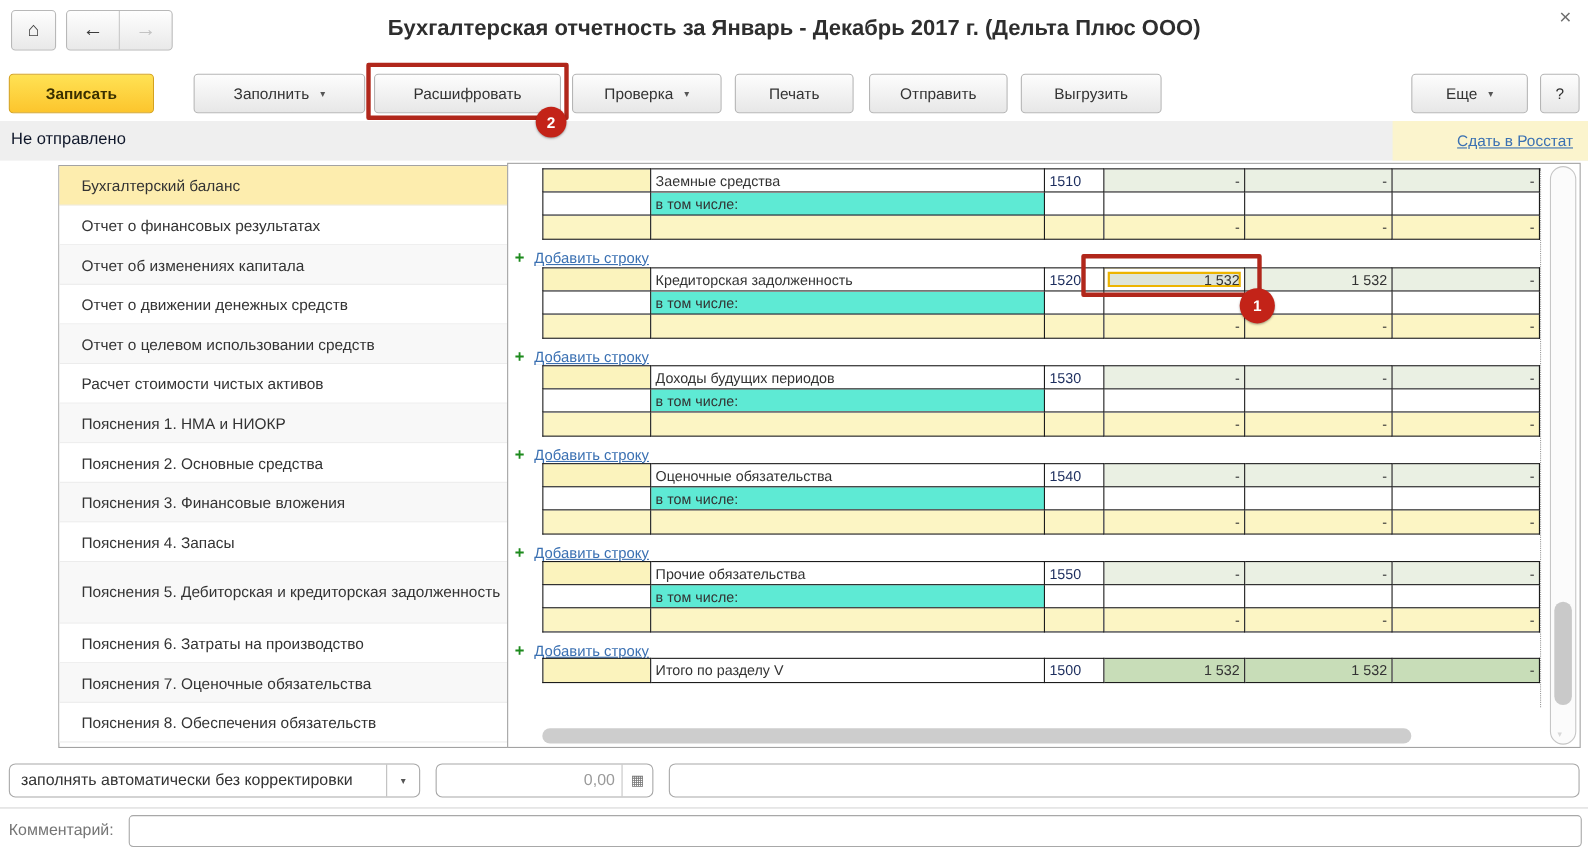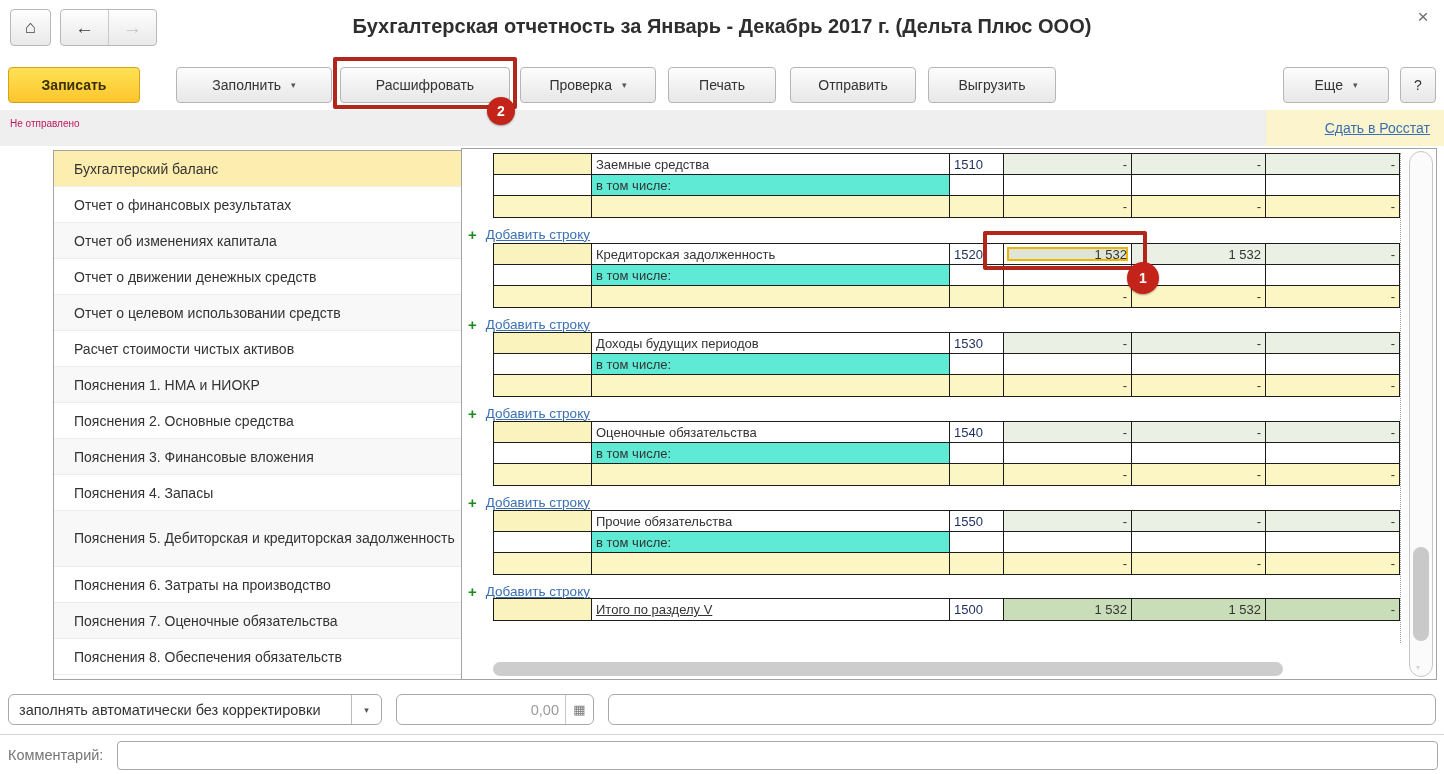--- a/index.html
+++ b/index.html
@@ -33,21 +33,21 @@
   #btn-decrypt { left:340px; width:170px; }
   #btn-check { left:520px; width:136px; }
   #btn-print { left:668px; width:108px; }
   #btn-send { left:790px; width:126px; }
   #btn-export { left:928px; width:128px; }
   #btn-more { left:1283px; width:106px; }
   #btn-help { left:1400px; width:36px; }
 
   
   #statusbar { position:absolute; left:0; top:110px; width:1444px; height:36px; background:#efefef; }
-  #status-text { position:absolute; left:10px; top:8px; font-size:10px; color:#be185d; }
+  #status-text { position:absolute; left:10px; top:8px; font-size:15px; color:#0f172a; }
   #rosstat-box { position:absolute; right:0; top:0; width:178px; height:36px; background:#fbf4cd;
     display:flex; align-items:center; justify-content:flex-end; padding-right:14px; }
   #rosstat-box a { font-size:14px; color:#3a70b2; text-decoration:underline; cursor:pointer; }
 
   
   #sidebar { position:absolute; left:8px; top:150px; width:447px; height:530px; background:#fff;
     border:1px solid #a3a3a3;margin-left:45px; }
   .sb-item { position:relative; width:422px; border-bottom:1px solid #ececec; font-size:14px; color:#333;
     display:flex; align-items:center; padding:0 8px 0 20px; height:36px; cursor:pointer; background:#fff; }
   .sb-item.alt { background:#f8f8f8; }
@@ -68,21 +68,21 @@
   td.name { padding-left:6px; background:#fff; }
   td.namesub { padding-left:16px; background:#5eead4; }
   td.code { background:#fff; text-align:left; padding-left:6px; color:#1d2e5e; }
   td.val { background:#eaf0e3; text-align:right; cursor:pointer; }
   td.white { background:#fff; }
   td.yell { background:#fcf5c4; }
   td.vyell { background:#fcf5c4; text-align:right; cursor:pointer; }
   td.sel { background:#dee4d8; box-shadow:inset 0 0 0 3px #fff, inset 0 0 0 5px #edb400; }
   tr.edit td { height:22px; }
   td.tval { background:#c8ddb8; text-align:right; cursor:pointer; }
-  td.tname { background:#fff; padding-left:6px;text-decoration:underline; }
+  td.tname { background:#fff; padding-left:6px; }
   .bold { font-weight:bold; }
   .addrow { display:flex; align-items:center; gap:9px; margin:6px 0 0 -25px; height:20px; }
   .addrow .plus { color:#1d8a1d; font-weight:bold; font-size:15px; }
   .addrow a { font-size:13.5px; color:#3a70b2; text-decoration:underline; cursor:pointer; }
   #dotline { position:absolute; left:938px; top:4px; height:490px; border-left:1px dotted #9a9a9a; }
 
   
   #v-track { position:absolute; left:947px; top:2px; width:24px; height:526px; background:#fbfbfb;
     border:1px solid #c6c6c6; border-radius:12px; }
   #v-thumb { position:absolute; left:951px; top:398px; width:16px; height:94px; background:#c9c9c9;

